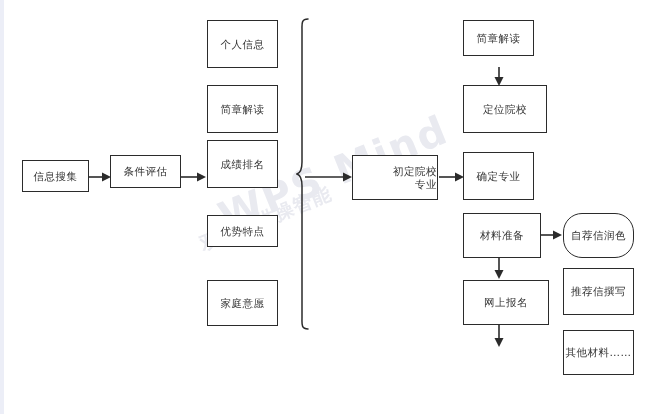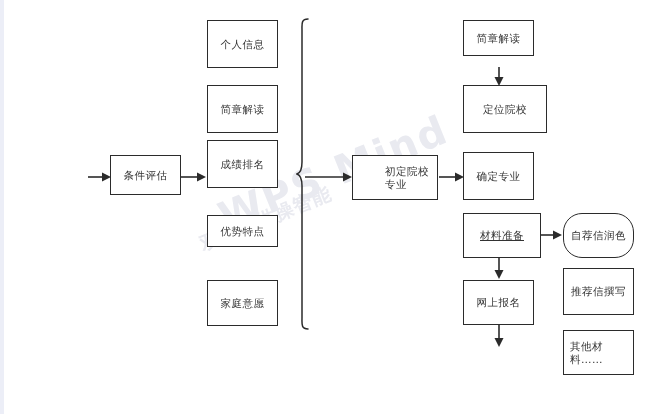--- a/index.html
+++ b/index.html
@@ -28,21 +28,21 @@
     box-sizing: border-box;
     background: #ffffff;
     border: 1.5px solid #2b2b2b;
     display: flex;
     align-items: center;
     justify-content: center;
     color: #333333;
     font-size: 10.5px;
     letter-spacing: 0.5px;
     line-height: 1.2;
-    text-align: left;
+    text-align: right;
     z-index: 3;
   }
   .conn {
     position: absolute;
     z-index: 2;
   }
   .conn svg {
     display: block;
     overflow: visible;
   }
@@ -138,22 +138,25 @@
     </svg>
   </div>
 
   <div class="conn" style="left:540px; top:228px;">
     <svg width="26" height="14" viewBox="0 0 26 14">
       <line x1="0" y1="7" x2="15" y2="7" stroke="#2b2b2b" stroke-width="1.6"></line>
       <polygon points="13,2.5 22,7 13,11.5" fill="#2b2b2b"></polygon>
     </svg>
   </div>
 
-
-  <div class="node" style="left:110px; top:155px; width:71px; height:40px;">
+  <div class="node" style="left:22px; top:160px; width:67px; height:32px;">
+    <span>信息搜集</span>
+  </div>
+
+  <div class="node" style="left:110px; top:155px; width:71px; height:33px;">
     <span>条件评估</span>
   </div>
 
   <div class="node" style="left:207px; top:20px; width:71px; height:48px;">
     <span>个人信息</span>
   </div>
 
   <div class="node" style="left:207px; top:85px; width:71px; height:48px;">
     <span>简章解读</span>
   </div>
@@ -179,34 +182,34 @@
   </div>
 
   <div class="node" style="left:463px; top:85px; width:84px; height:48px;">
     <span>定位院校</span>
   </div>
 
   <div class="node" style="left:463px; top:152px; width:71px; height:48px;">
     <span>确定专业</span>
   </div>
 
-  <div class="node" style="left:463px; top:213px; width:78px; height:45px;text-decoration:underline;">
+  <div class="node" style="left:463px; top:213px; width:78px; height:45px;">
     <span>材料准备</span>
   </div>
 
-  <div class="node" style="left:463px; top:280px; width:71px; height:45px;">
+  <div class="node" style="left:463px; top:280px; width:86px; height:45px;">
     <span>网上报名</span>
   </div>
 
 
   <div class="node" style="left:563px; top:213px; width:71px; height:45px;border-radius:19px;">
     <span>自荐信润色</span>
   </div>
 
   <div class="node" style="left:563px; top:268px; width:71px; height:47px;">
     <span>推荐信撰写</span>
   </div>
 
-  <div class="node" style="left:563px; top:330px; width:71px; height:45px;padding-left:6px;">
+  <div class="node" style="left:563px; top:330px; width:71px; height:45px;">
     <span>其他材料……</span>
   </div>
 
 </div>
 
 </body></html>

